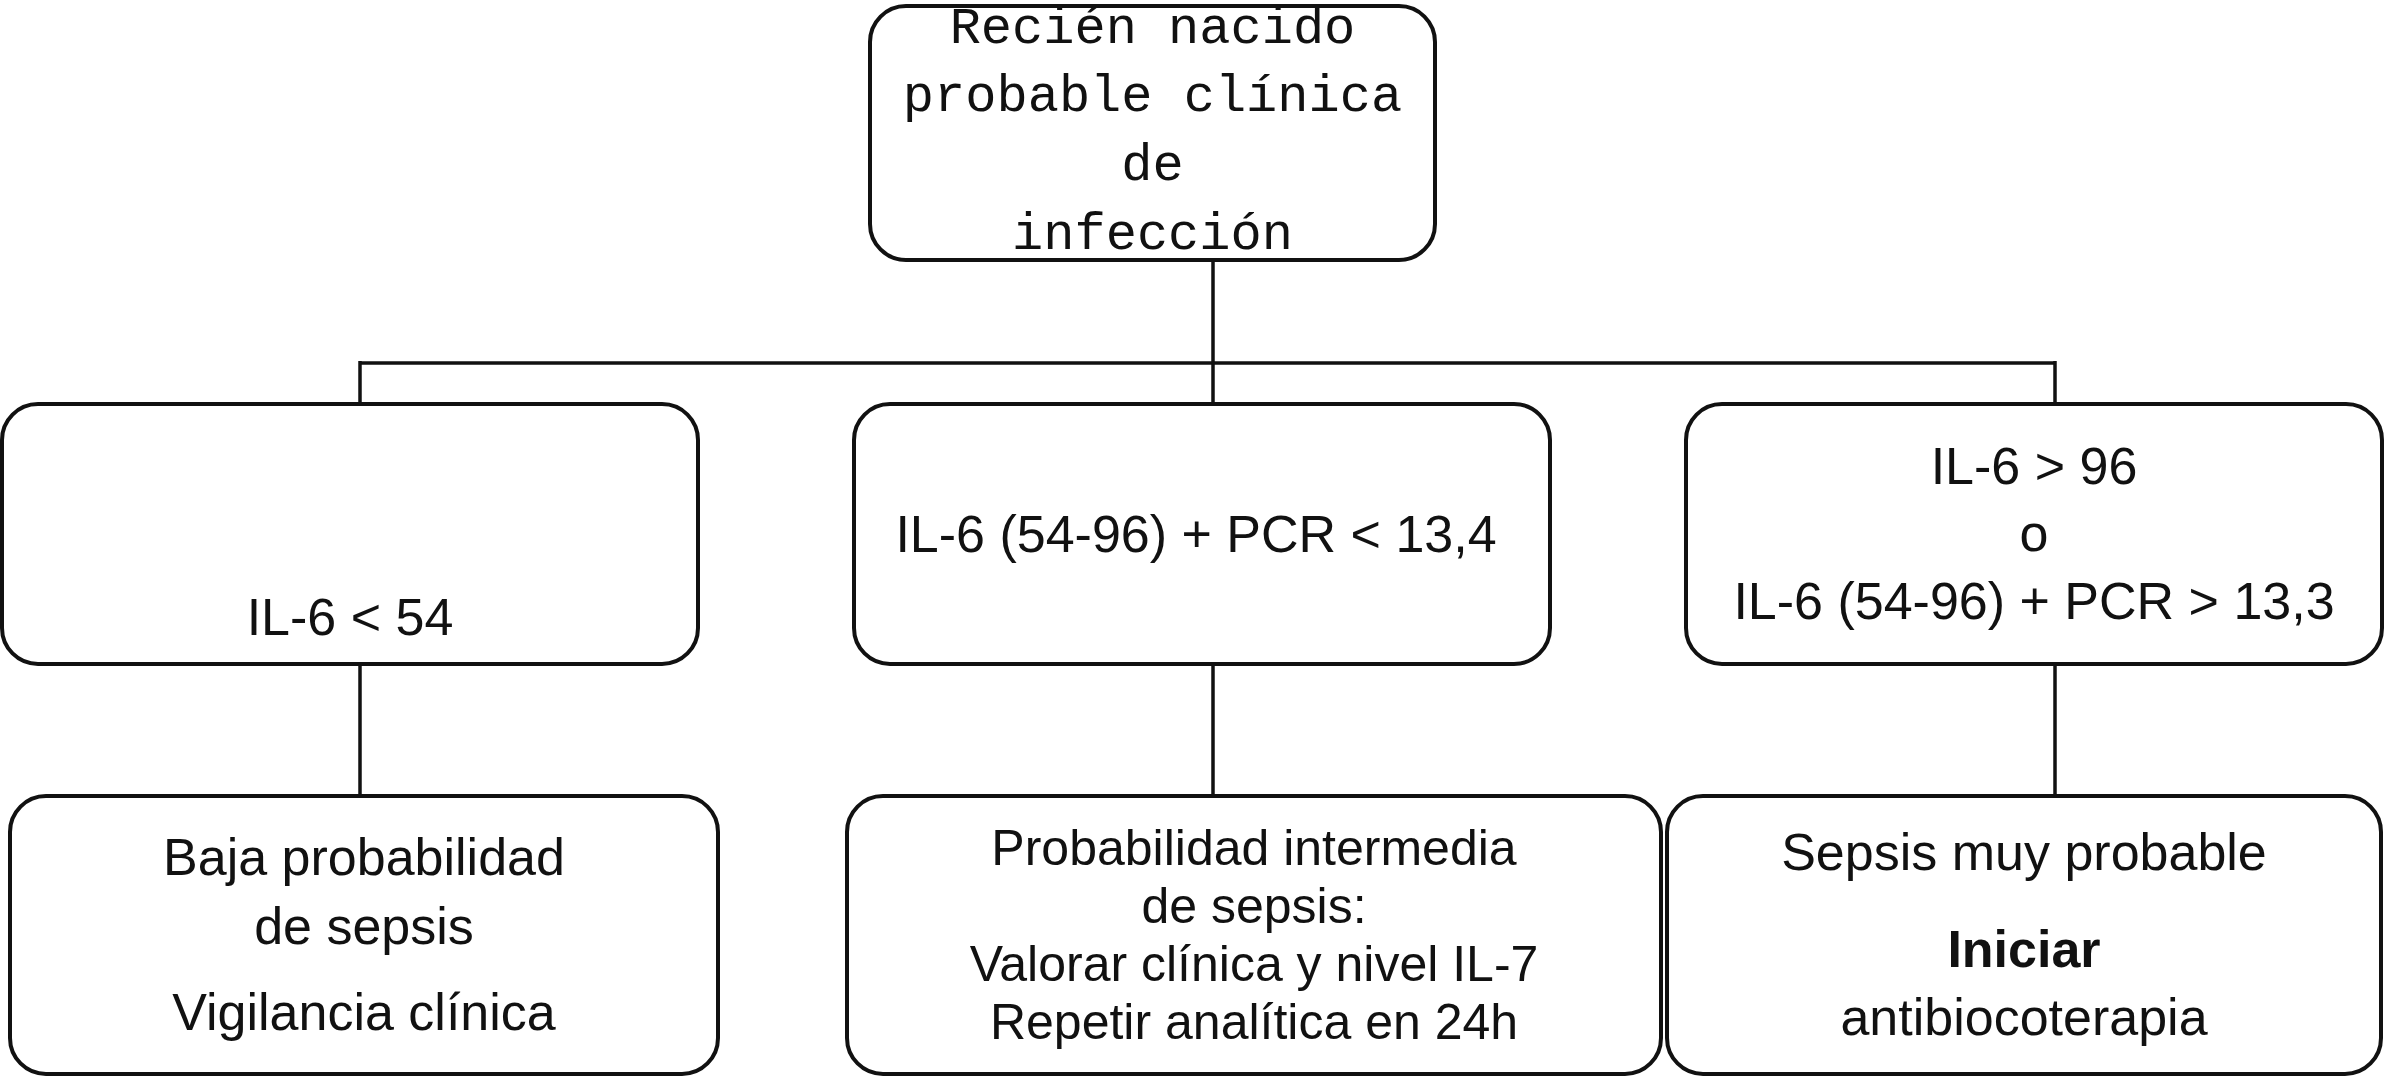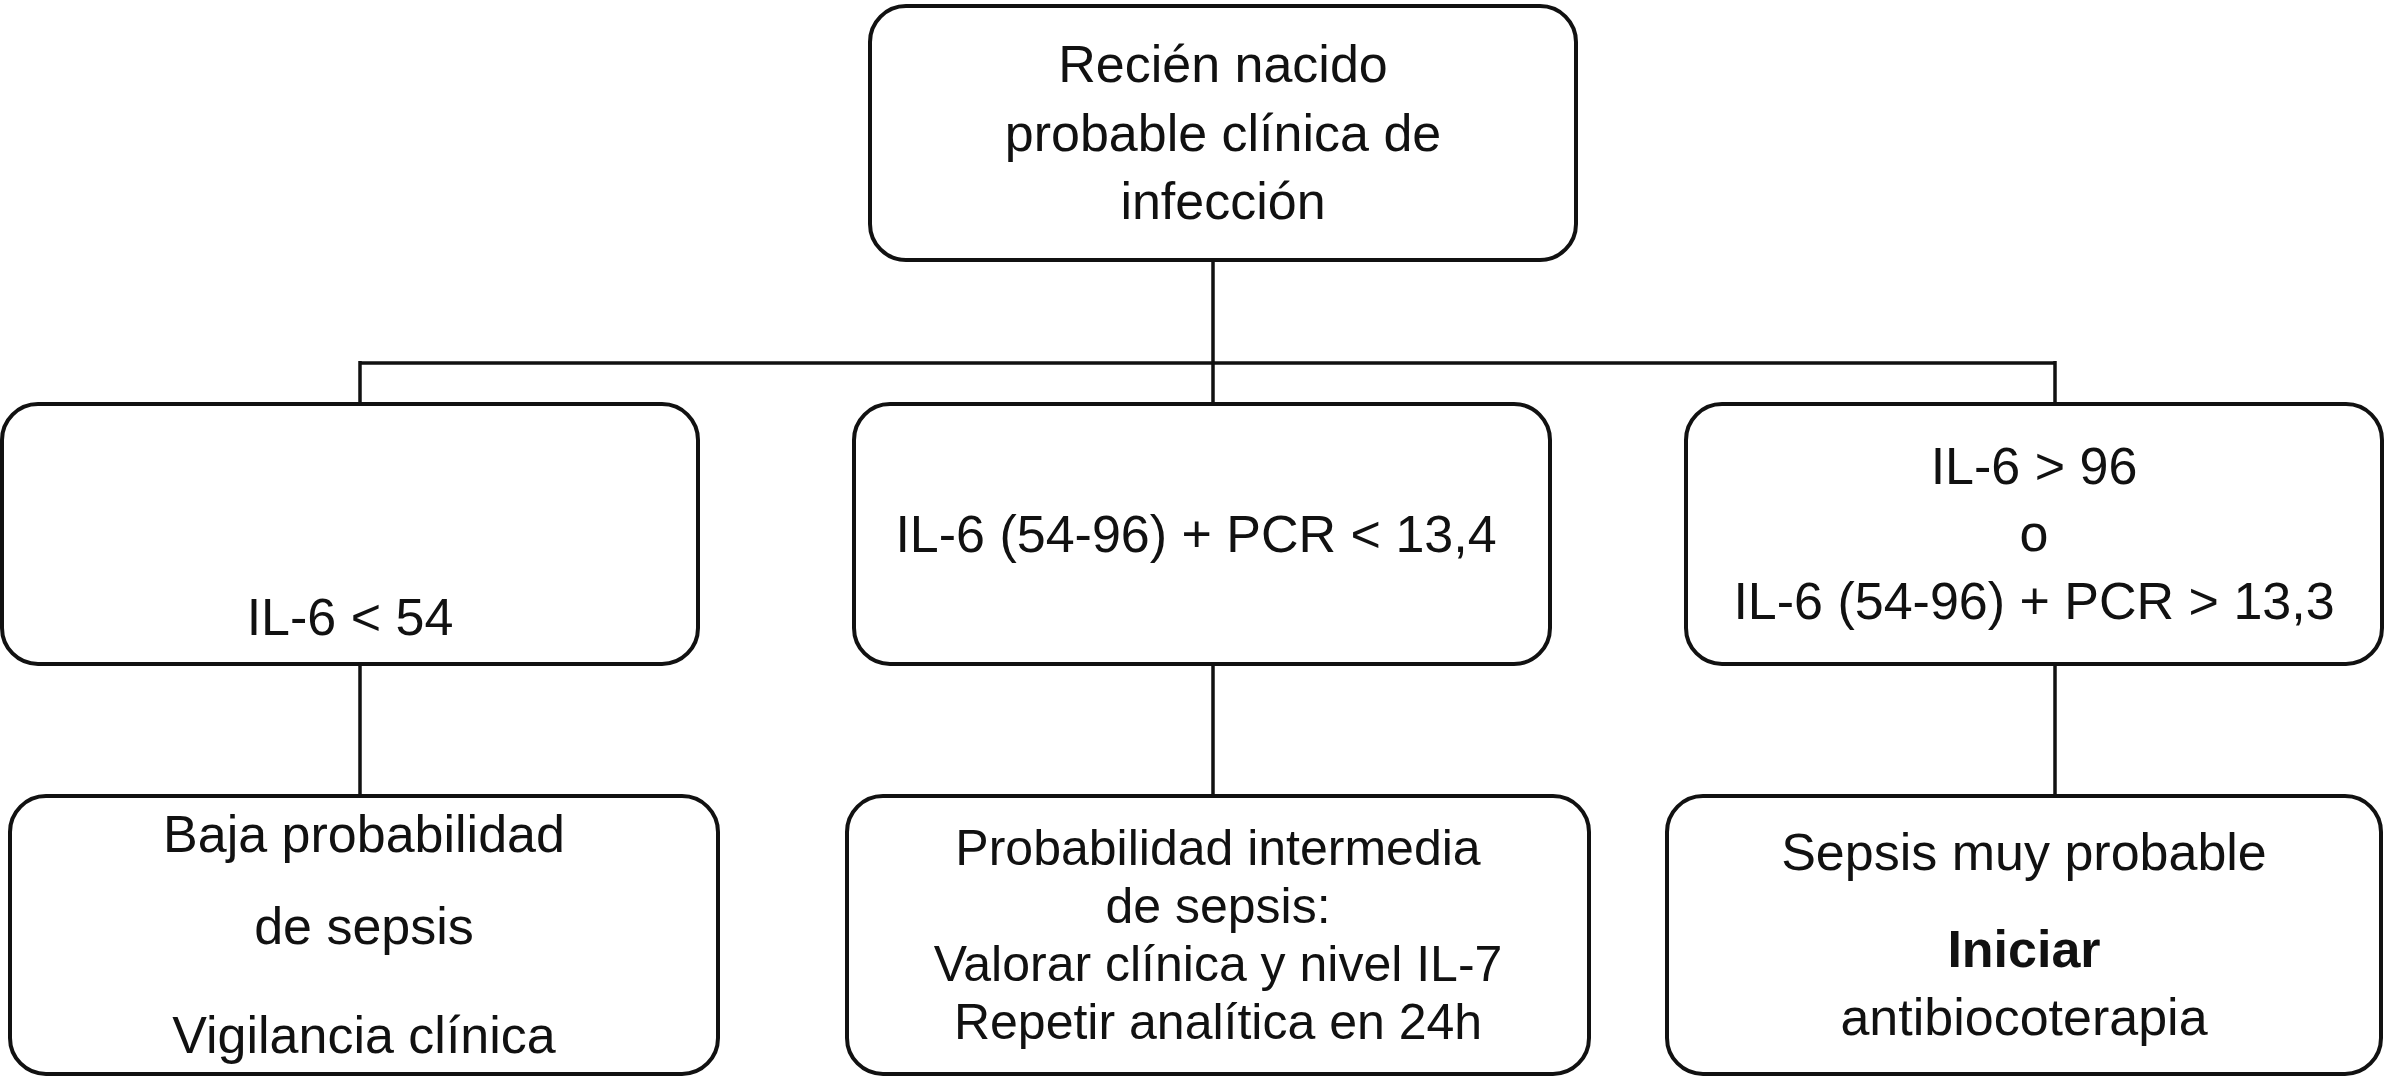--- a/index.html
+++ b/index.html
@@ -43,26 +43,26 @@
     align-items: center;
     text-align: center;
     font-size: 52px;
     line-height: 1.32;
     padding: 10px 20px;
   }
   .node .line { display: block; }
   .gap-sm { margin-top: 18px; }
   .gap-md { margin-top: 28px; font-weight: bold; }
 
-  .node-root      { left: 868px;  top: 4px;   width: 710px; height: 258px; }
+  .node-root      { left: 868px;  top: 4px;   width: 569px; height: 258px; font-family: Liberation Mono, monospace; }
   .node-cond-low  { left: 0;    top: 402px; width: 700px; height: 264px; justify-content: flex-end; }
   .node-cond-mid  { left: 852px;  top: 402px; width: 700px; height: 264px; padding-left: 8px; }
   .node-cond-high { left: 1684px; top: 402px; width: 700px; height: 264px; line-height: 1.3; }
-  .node-out-low   { left: 8px;    top: 794px; width: 712px; height: 282px; gap: 23px; }
-  .node-out-mid   { left: 845px;  top: 794px; width: 746px; height: 282px; font-size: 50px; line-height: 1.16; }
+  .node-out-low   { left: 8px;    top: 794px; width: 712px; height: 282px; }
+  .node-out-mid   { left: 845px;  top: 794px; width: 818px; height: 282px; font-size: 50px; line-height: 1.16; }
   .node-out-high  { left: 1665px; top: 794px; width: 718px; height: 282px; align-items: center; }
 </style>
 </head>
 <body>
 
 <div class="canvas">
 
   <svg class="connectors" viewBox="0 0 2388 1082" xmlns="http://www.w3.org/2000/svg">
 
     <line x1="1213" y1="262" x2="1213" y2="402"></line>

